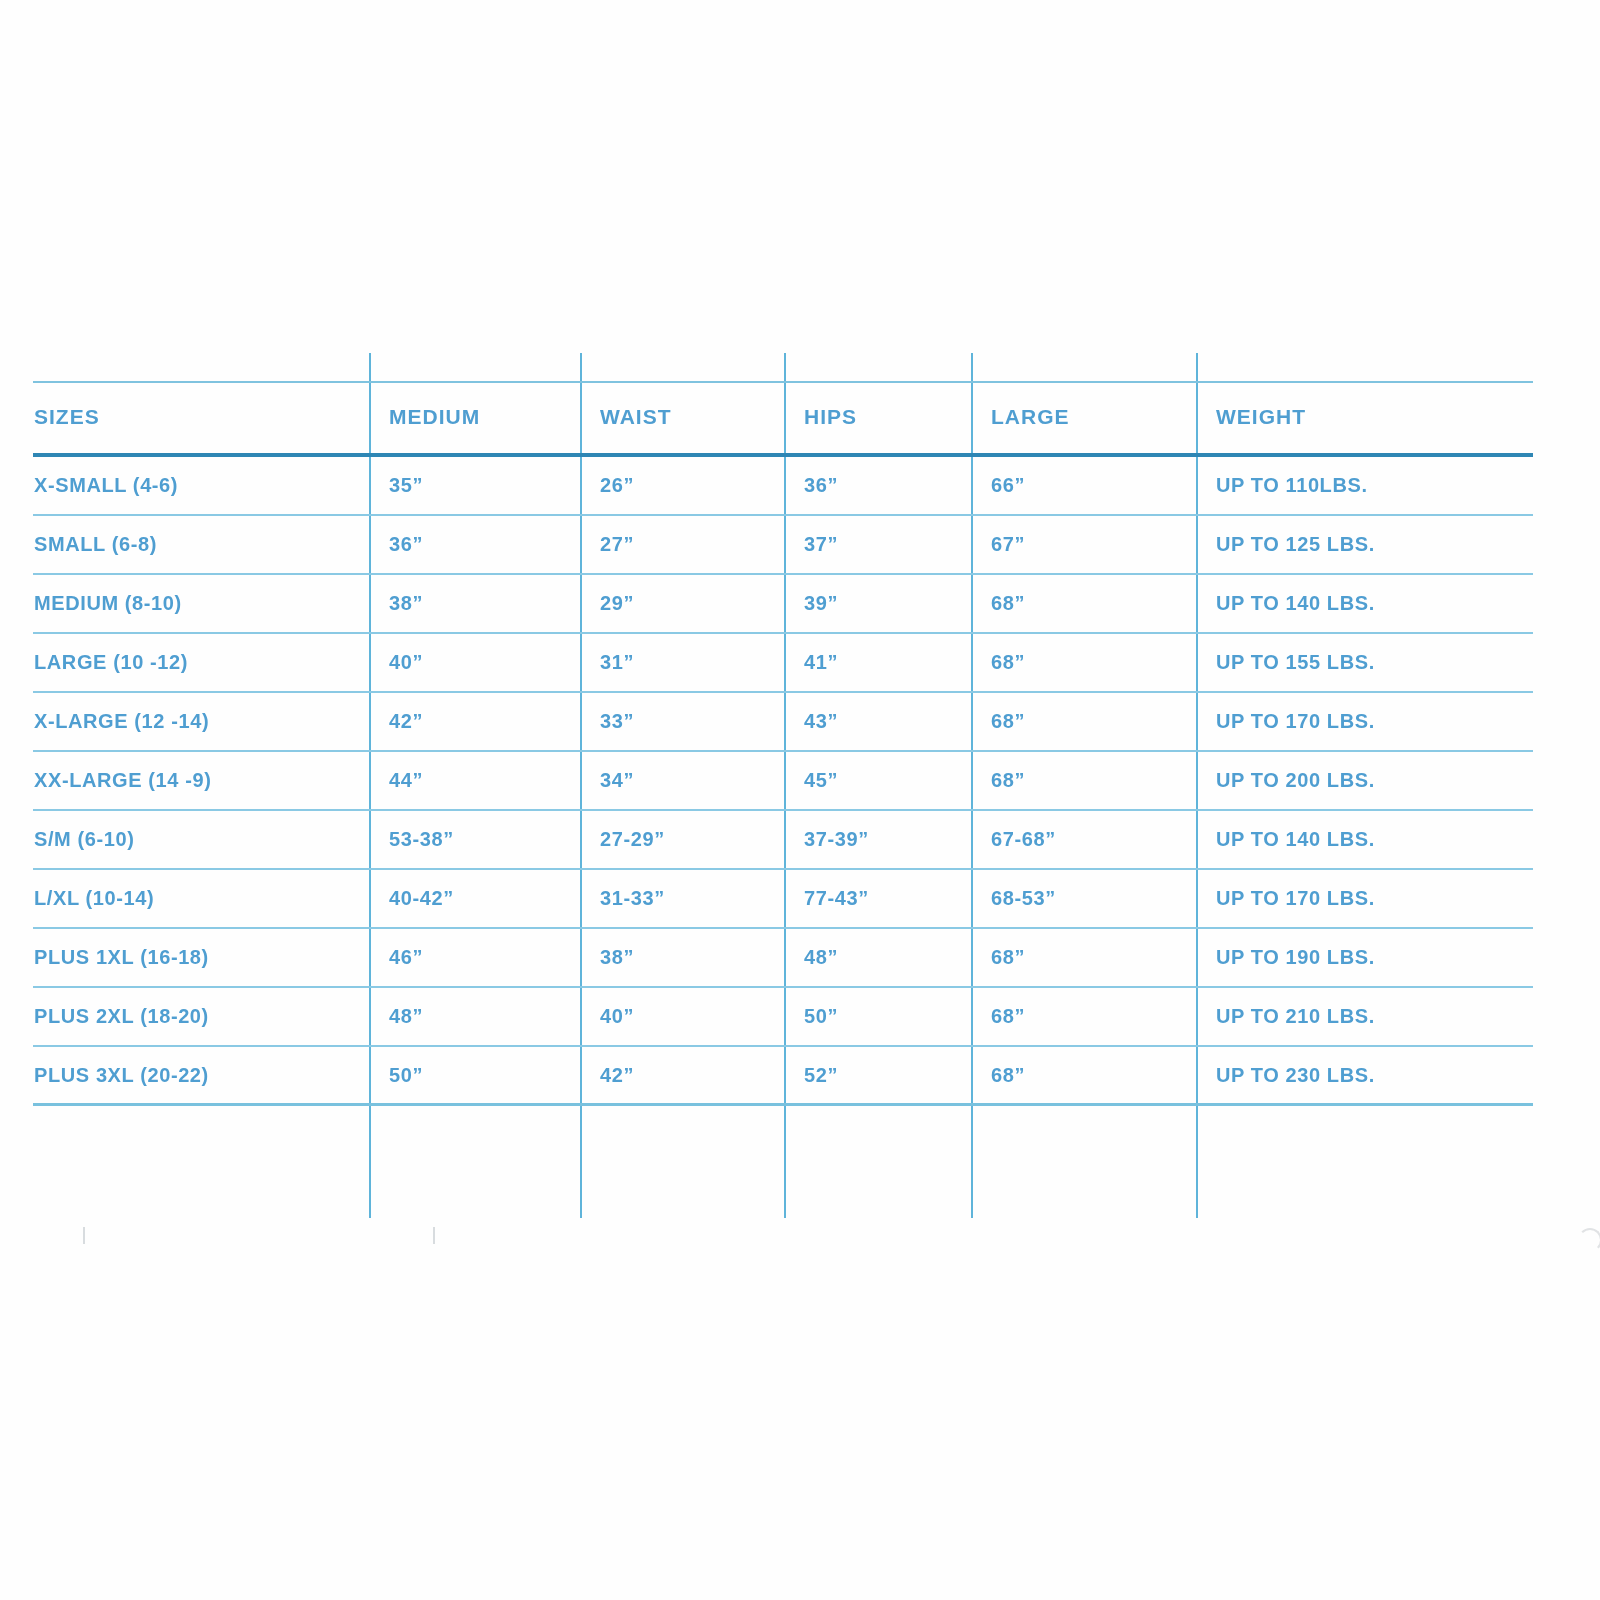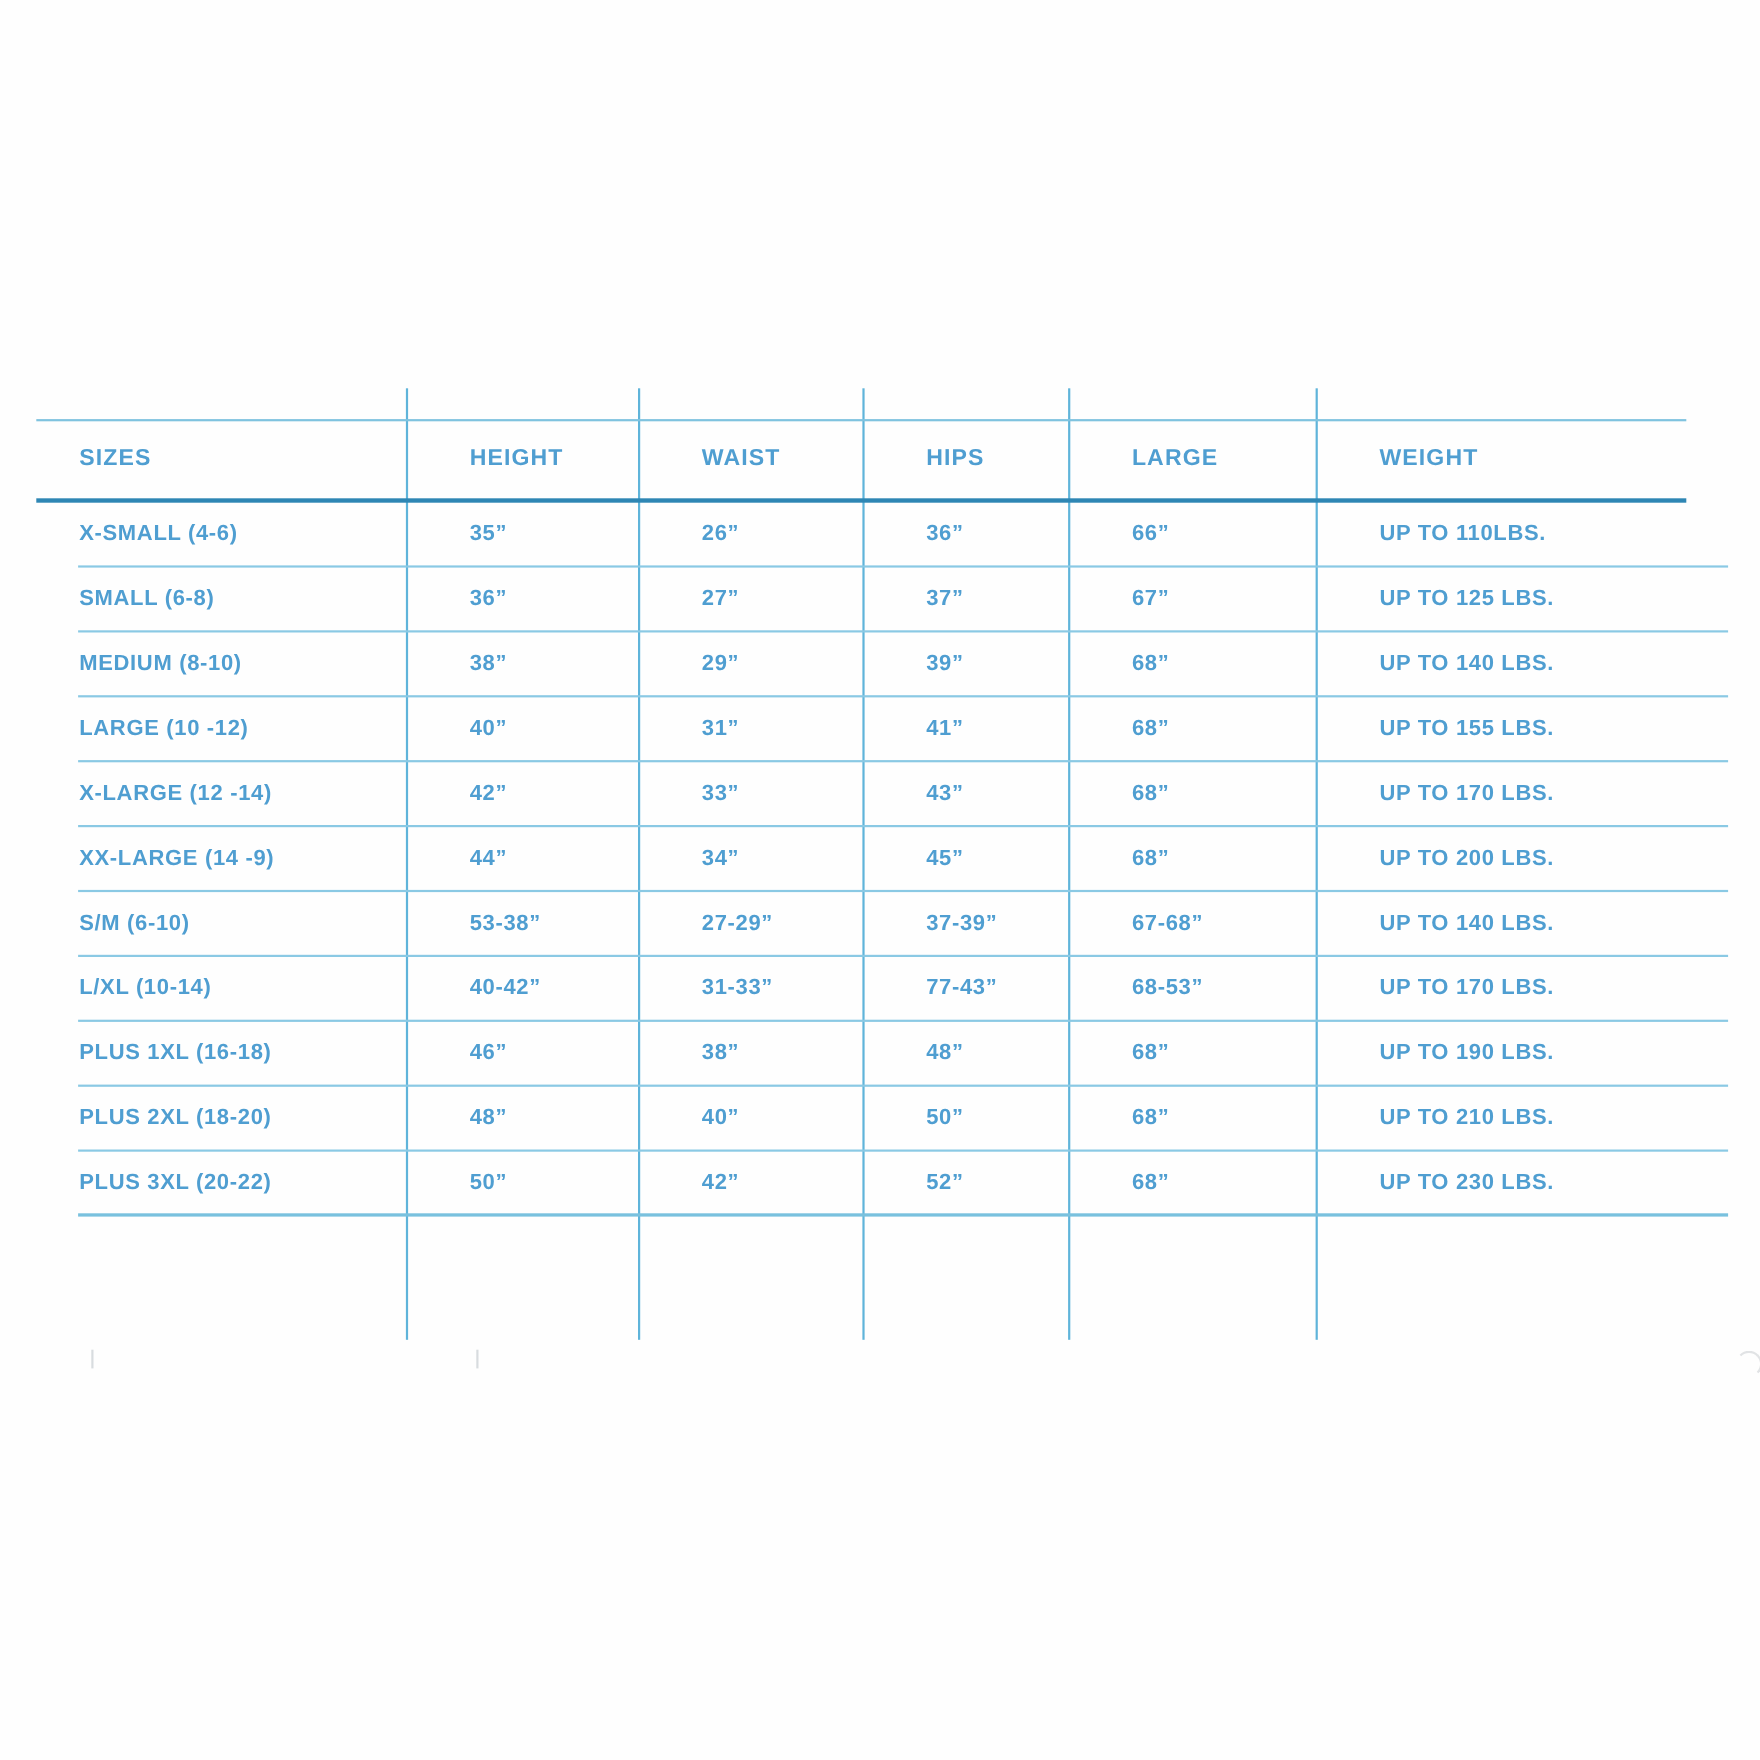--- a/index.html
+++ b/index.html
@@ -12,21 +12,21 @@
   .vline{position:absolute;top:0;width:2px;height:865px;background:#5fb4da;}
   .vline.v1{left:336px;}
   .vline.v2{left:547px;}
   .vline.v3{left:751px;}
   .vline.v4{left:938px;}
   .vline.v5{left:1163px;}
 
   .top-rule{position:absolute;left:0;top:28px;width:1500px;height:2px;background:#7fc3df;}
   .thick-rule{position:absolute;left:0;top:100px;width:1500px;height:4px;background:#2e86b4;}
 
-  .grid-row{display:grid;grid-template-columns:336px 211px 204px 187px 225px 337px;align-items:center;width:1500px;box-sizing:border-box;margin-left:38px;}
+  .grid-row{display:grid;grid-template-columns:336px 211px 204px 187px 225px 337px;align-items:center;width:1500px;box-sizing:border-box;}
 
   .header-row{position:absolute;left:0;top:28px;height:72px;}
   .header-cell{color:#4f9ed1;font-size:21px;font-weight:bold;letter-spacing:1px;padding-left:20px;white-space:nowrap;}
   .header-cell:first-child{padding-left:1px;}
 
   .rows{position:absolute;left:0;top:104px;width:1500px;}
   .row{height:59px;border-bottom:2px solid #8ac9e4;}
   .row:last-child{border-bottom:3px solid #79c1de;}
   .cell{color:#4f9ed1;font-size:20px;font-weight:bold;letter-spacing:0.6px;padding-left:20px;white-space:nowrap;}
   .cell:first-child{padding-left:1px;}
@@ -46,21 +46,21 @@
     <div class="vline v1"></div>
     <div class="vline v2"></div>
     <div class="vline v3"></div>
     <div class="vline v4"></div>
     <div class="vline v5"></div>
 
     <div class="top-rule"></div>
 
     <div class="grid-row header-row">
       <div class="header-cell">SIZES</div>
-      <div class="header-cell">HEIGHT</div>
+      <div class="header-cell">MEDIUM</div>
       <div class="header-cell">WAIST</div>
       <div class="header-cell">HIPS</div>
       <div class="header-cell">LARGE</div>
       <div class="header-cell">WEIGHT</div>
     </div>
 
     <div class="thick-rule"></div>
 
     <div class="rows">
 

